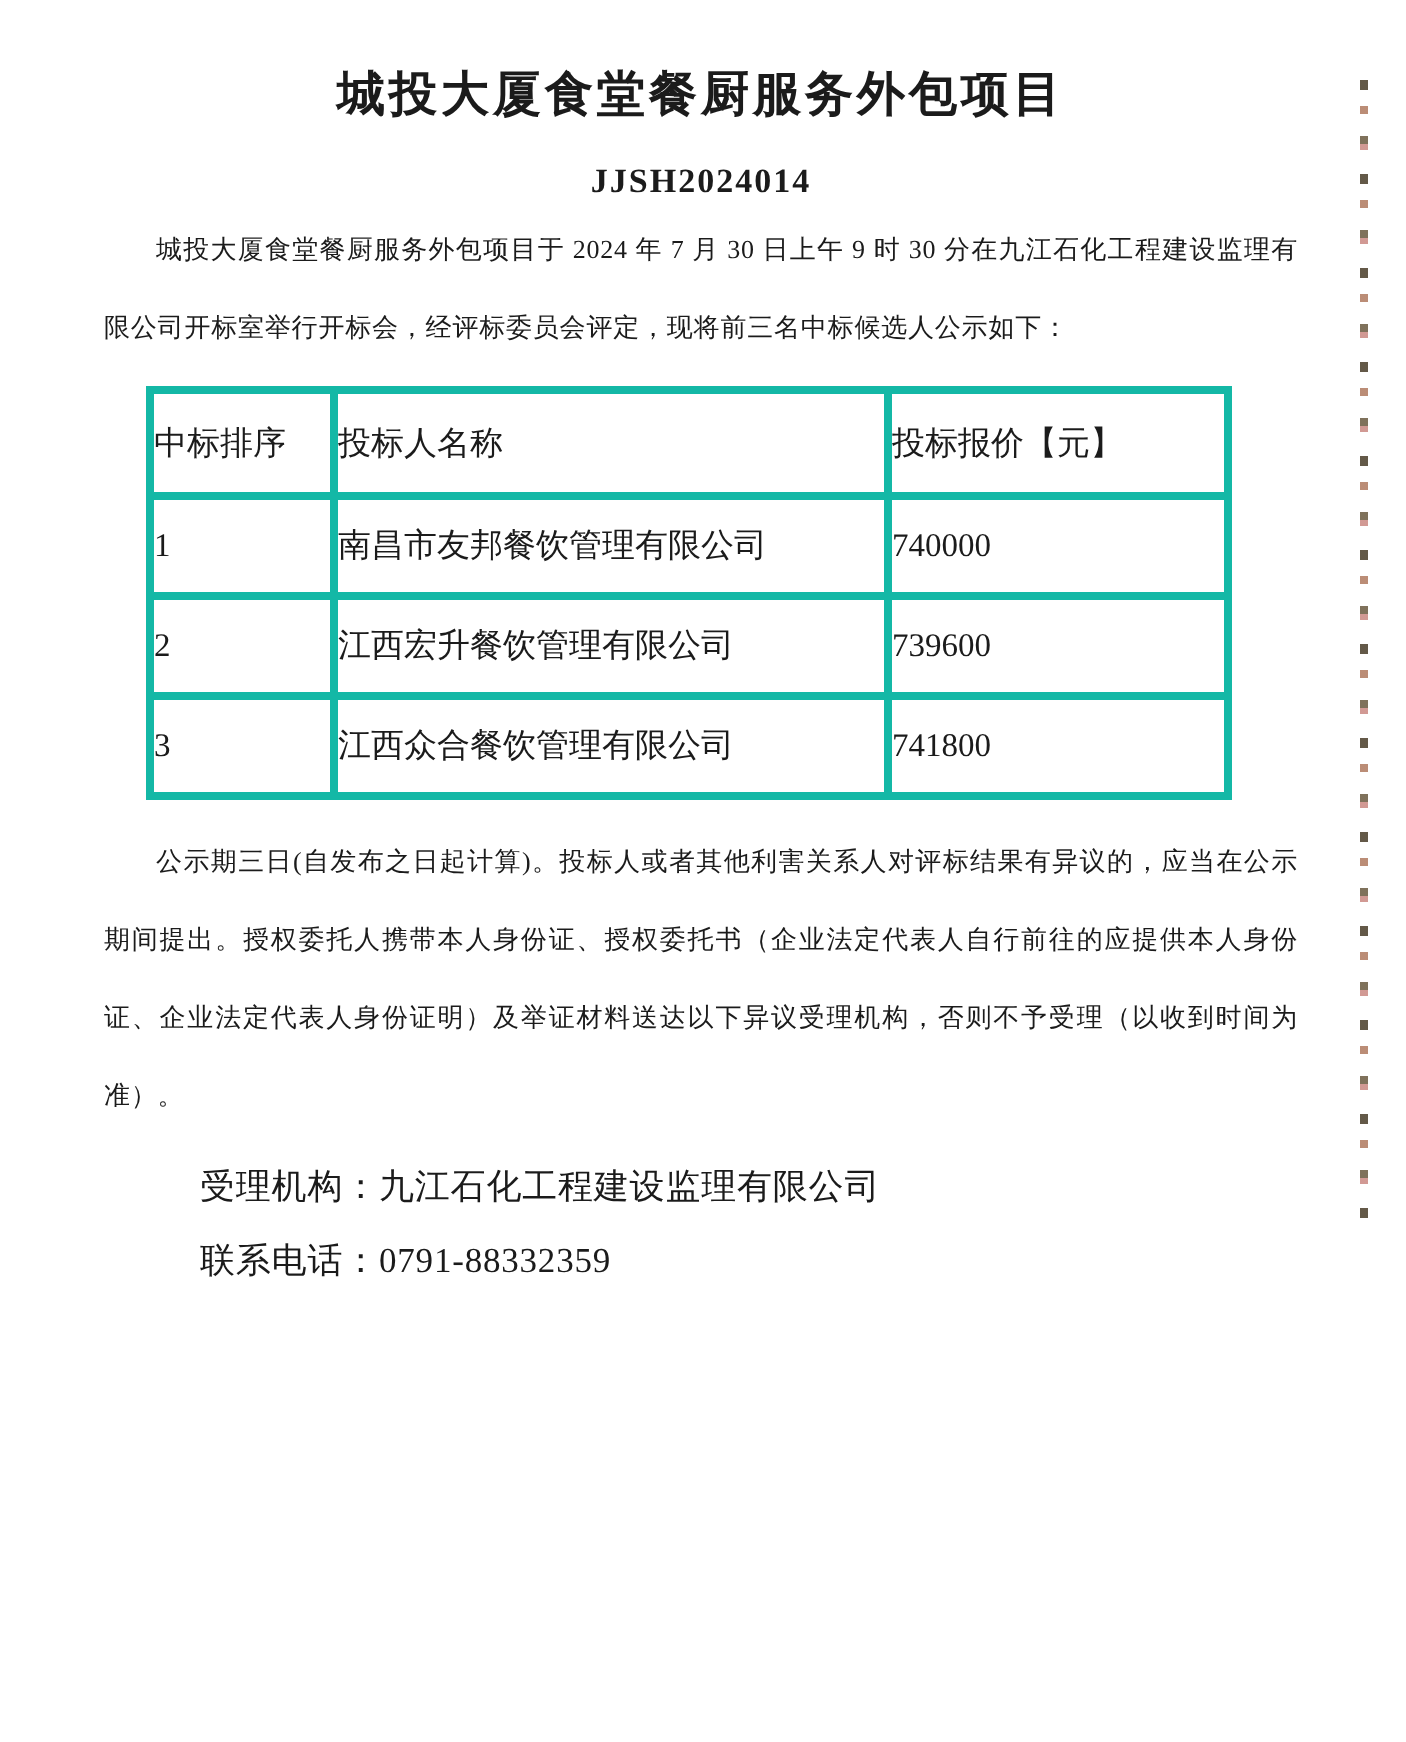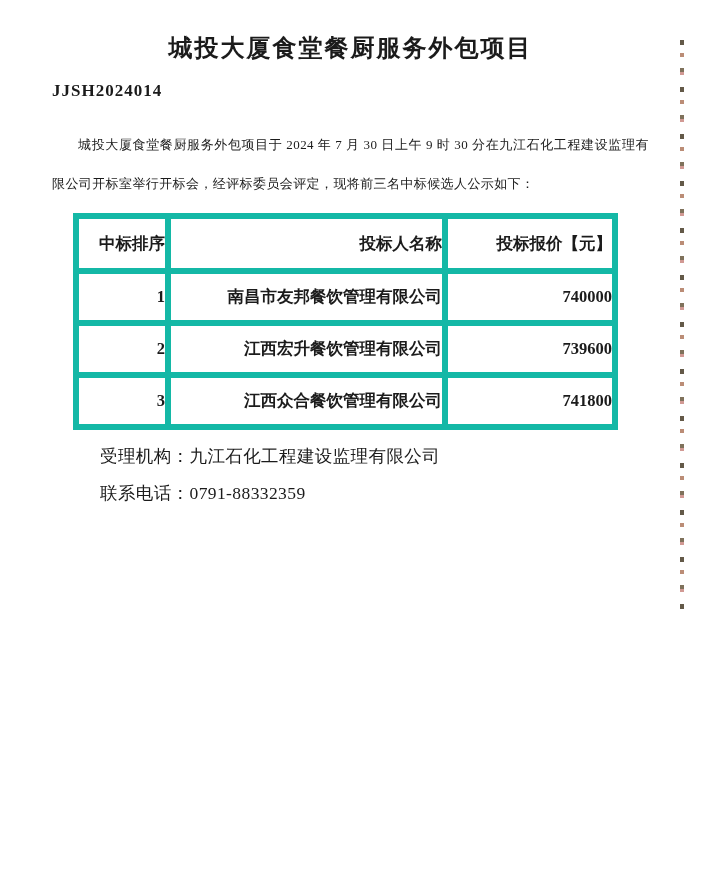--- a/index.html
+++ b/index.html
@@ -8,34 +8,34 @@
     background:#ffffff; overflow:hidden;
     font-family:"Liberation Serif","DejaVu Serif",serif;
     color:#1b1b1b;
   }
   .doc { position:absolute; left:52px; top:34px; width:597px; }
   .title {
     margin:0 0 19px 0; text-align:center;
     font-size:24px; font-weight:bold; letter-spacing:2px; line-height:28px;
   }
   .proj-no {
-    margin:4px 0 24px 0; 
+    margin:4px 0 4px 0; text-align:center;
     font-size:17px; font-weight:bold; letter-spacing:1px;
   }
   .para {
     margin:0; font-size:13px; line-height:39px;
     text-align:justify; text-indent:2em; letter-spacing:0.4px;
   }
   .bid-table {
     width:539px; margin:10px 0 0 21px;
     border-collapse:collapse; font-size:16.5px; table-layout:fixed;
   }
   .bid-table th, .bid-table td {
-    border:6px solid #14b8a6; text-align:right; vertical-align:middle;
-    font-weight:bold; padding:0;
+    border:4px solid #14b8a6; text-align:left; vertical-align:middle;
+    font-weight:normal; padding:0;
   }
   .bid-table th { height:49px; }
   .bid-table td { height:46px; }
   .col-rank { width:92px; } .col-bidder { width:277px; } .col-price { width:170px; }
   .para2 { margin-top:11px; }
   .contact { margin:0; padding-left:48px; font-size:17.5px; line-height:37px; letter-spacing:0.4px; }
   .contact.first { margin-top:8px; }
   .tenderer-line { position:absolute; left:320px; top:749px; font-size:17.5px; letter-spacing:0.4px; }
   .date-line { position:absolute; left:439px; top:804px; font-size:15px; letter-spacing:0.4px; }
 
@@ -98,20 +98,21 @@
           <td>739600</td>
         </tr>
         <tr>
           <td>3</td>
           <td>江西众合餐饮管理有限公司</td>
           <td>741800</td>
         </tr>
       </tbody>
     </table>
 
+    <p class="para para2">公示期三日(自发布之日起计算)。投标人或者其他利害关系人对评标结果有异议的，应当在公示期间提出。授权委托人携带本人身份证、授权委托书（企业法定代表人自行前往的应提供本人身份证、企业法定代表人身份证明）及举证材料送达以下异议受理机构，否则不予受理（以收到时间为准）。</p>
 
     <p class="contact first">受理机构：九江石化工程建设监理有限公司</p>
     <p class="contact">联系电话：0791-88332359</p>
   </div>
 
   <div class="tenderer-line">招标人: 南昌市建设投资集团置业有限公司</div>
   <div class="date-line">2024 年 8 月 1 日</div>
 
   <div class="stamp" style="color: rgb(213, 41, 27);">
     <div class="stamp-star">★</div>

